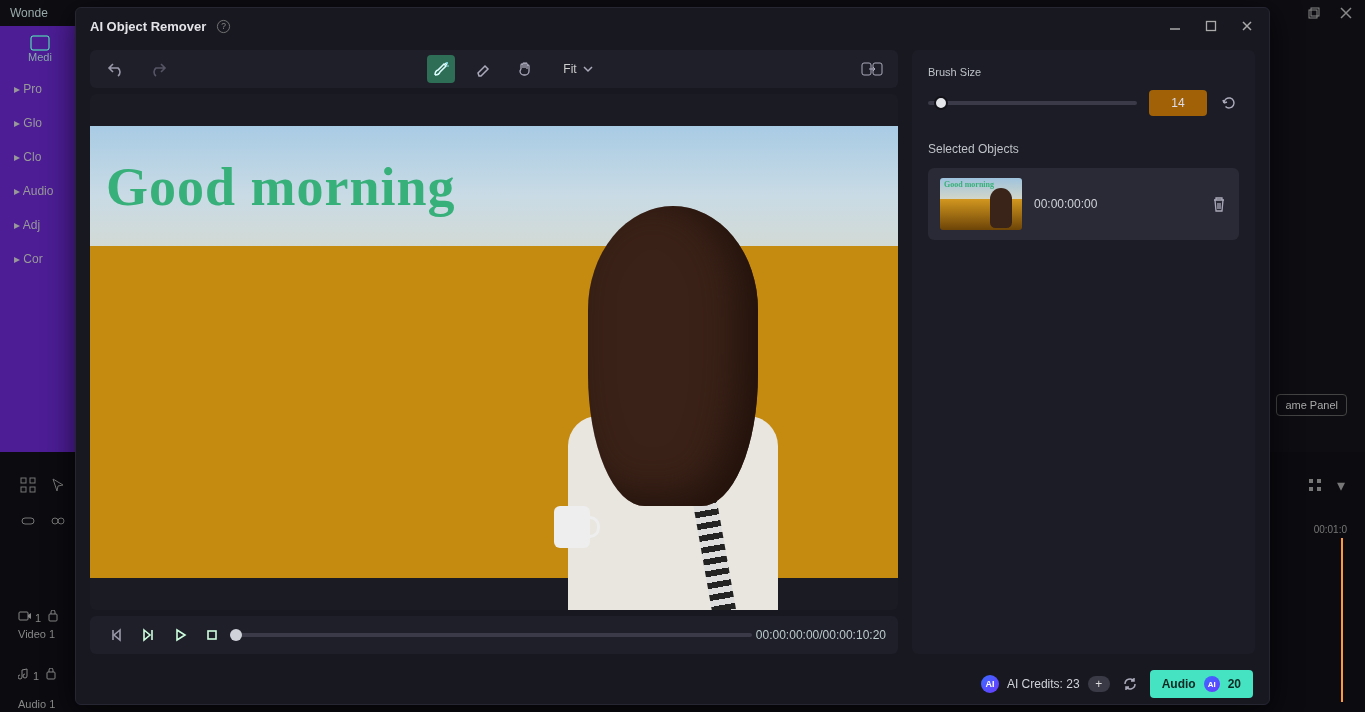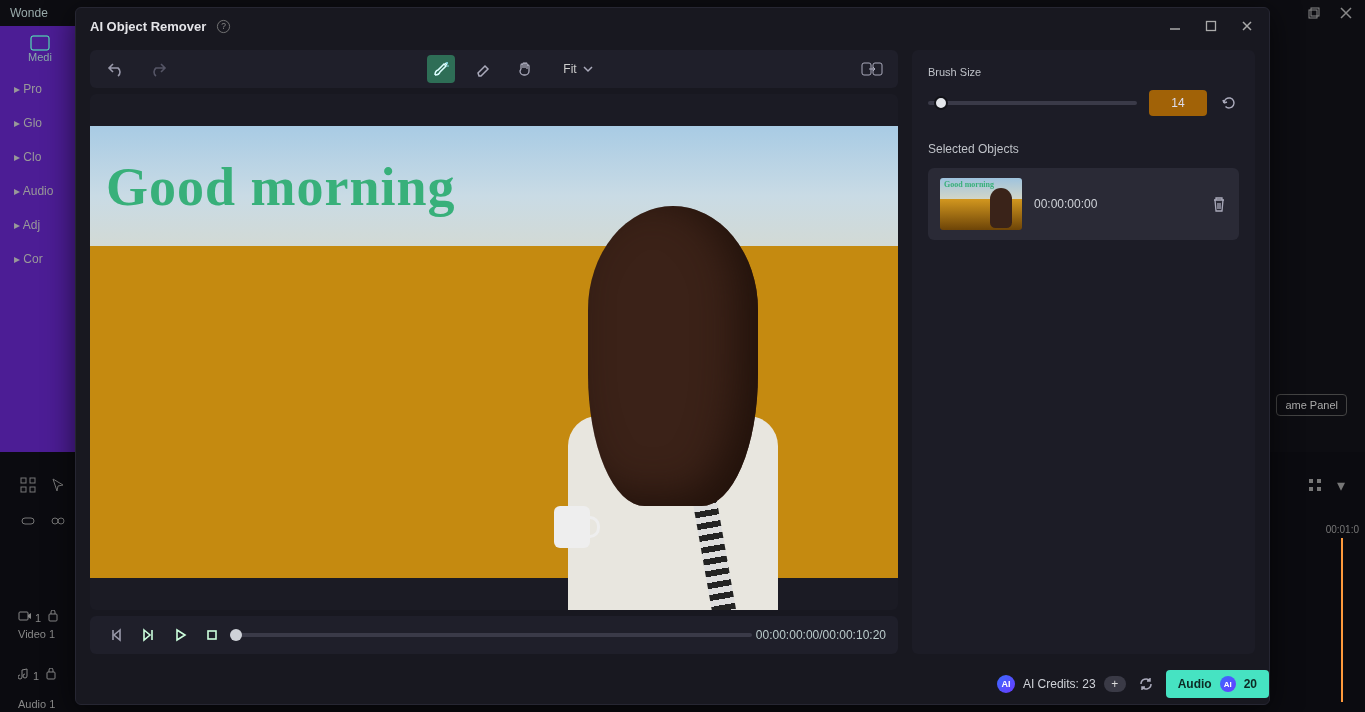--- a/index.html
+++ b/index.html
@@ -11,21 +11,21 @@
 .bg-win-controls { position:absolute; right:12px; top:6px; display:flex; gap:18px; color:#888; }
 .bg-sidebar { position:absolute; left:0; top:26px; bottom:0; width:80px; background:#4c1d95; }
 .bg-sidebar .tab { height:46px; display:flex; flex-direction:column; align-items:center; justify-content:center; color:#8aa; font-size:11px; }
 .bg-sidebar .section-item { padding:10px 14px; font-size:12px; color:#999; }
 .bg-rightbar { position:absolute; right:0; top:40px; width:90px; bottom:0; }
 .bg-rightbar .item { height:36px; display:flex; align-items:center; justify-content:flex-end; padding-right:20px; color:#888; font-size:12px; }
 .keyframe-btn { border:1px solid #444; color:#aaa; font-size:11px; padding:4px 8px; border-radius:4px; position:absolute; right:18px; top:394px;}
 .bg-timeline { position:absolute; left:0; right:0; bottom:0; height:260px; background:#0b0b10; }
 .bg-timeline .toolrow { height:42px; display:flex; align-items:center; gap:14px; padding:0 20px; color:#777; }
 .bg-timeline .tracklabel { position:absolute; left:18px; color:#888; font-size:11px; }
-.bg-timeline .ruler-end { position:absolute; right:6px; top:72px; font-size:10px; color:#777; }
+.bg-timeline .ruler-end { position:absolute; right:18px; top:72px; font-size:10px; color:#777; }
 .bg-timeline .vline { position:absolute; right:22px; top:86px; bottom:10px; width:2px; background:#ff9a3c; }
 .diamond { width:10px; height:10px; transform:rotate(45deg); border:1px solid #666; position:absolute; right:40px;}
 
 
 .dialog { position:absolute; left:75px; top:7px; width:1195px; height:698px; background:#181820; border-radius:6px; border:1px solid #262632; box-shadow:0 6px 30px rgba(0,0,0,.6); display:flex; flex-direction:column; }
 .dlg-titlebar { height:36px; display:flex; align-items:center; padding:8px 14px; justify-content:space-between; }
 .dlg-titlebar .left { display:flex; align-items:center; gap:10px; }
 .dlg-title { font-size:13px; font-weight:600; color:#e4e4e8; }
 .dlg-win { display:flex; gap:22px; color:#888; }
 .dlg-win .ctl { width:14px; text-align:center; cursor:pointer; }
@@ -72,21 +72,21 @@
 .section-title { margin-top:26px; font-size:12px; color:#bfc2c8; }
 .obj-card { margin-top:12px; background:#2a2a36; border-radius:6px; height:72px; display:flex; align-items:center; padding:8px 12px; gap:12px; }
 .thumb-img { width:82px; height:52px; border-radius:3px; position:relative; overflow:hidden; }
 .thumb-img .tsky { position:absolute; inset:0 0 60% 0; background:linear-gradient(#9ec3de,#d2d6c8);}
 .thumb-img .tfield { position:absolute; inset:40% 0 0 0; background:linear-gradient(#d2971f,#6d4407);}
 .thumb-img .ttext { position:absolute; left:4px; top:2px; font-size:8px; font-weight:700; font-family:Georgia,serif; color:#38b07a;}
 .thumb-img .tperson { position:absolute; right:10px; top:10px; width:22px; height:40px; background:#3a2319; border-radius:12px 12px 6px 6px;}
 .obj-time { flex:1; font-size:12px; color:#cfd2d8; }
 .trash { color:#aab; cursor:pointer; }
 
-.footer { height:40px; display:flex; align-items:center; justify-content:flex-end; gap:12px; padding:0 0; }
+.footer { height:40px; display:flex; align-items:center; justify-content:flex-end; gap:12px; padding:0 16px; }
 .credits { display:flex; align-items:center; gap:8px; background:transparent; font-size:12px; color:#cfd2d8;}
 .badge-ai { width:18px; height:18px; border-radius:50%; background:linear-gradient(135deg,#3a6bff,#6a3aff); display:flex; align-items:center; justify-content:center; font-size:9px; font-weight:700; color:#fff;}
 .plus-pill { width:22px; height:16px; border-radius:9px; background:#3a3a46; display:flex; align-items:center; justify-content:center; color:#ddd; font-size:12px; cursor:pointer; }
 .remove-btn { background:#46e3c2; color:#0c2a24; font-size:12px; font-weight:600; height:28px; padding:0 12px; border-radius:4px; display:flex; align-items:center; gap:8px; cursor:pointer;}
 .refresh { color:#aab; cursor:pointer; }
 
 svg { display:block; }
 </style>
 </head>
 <body>

